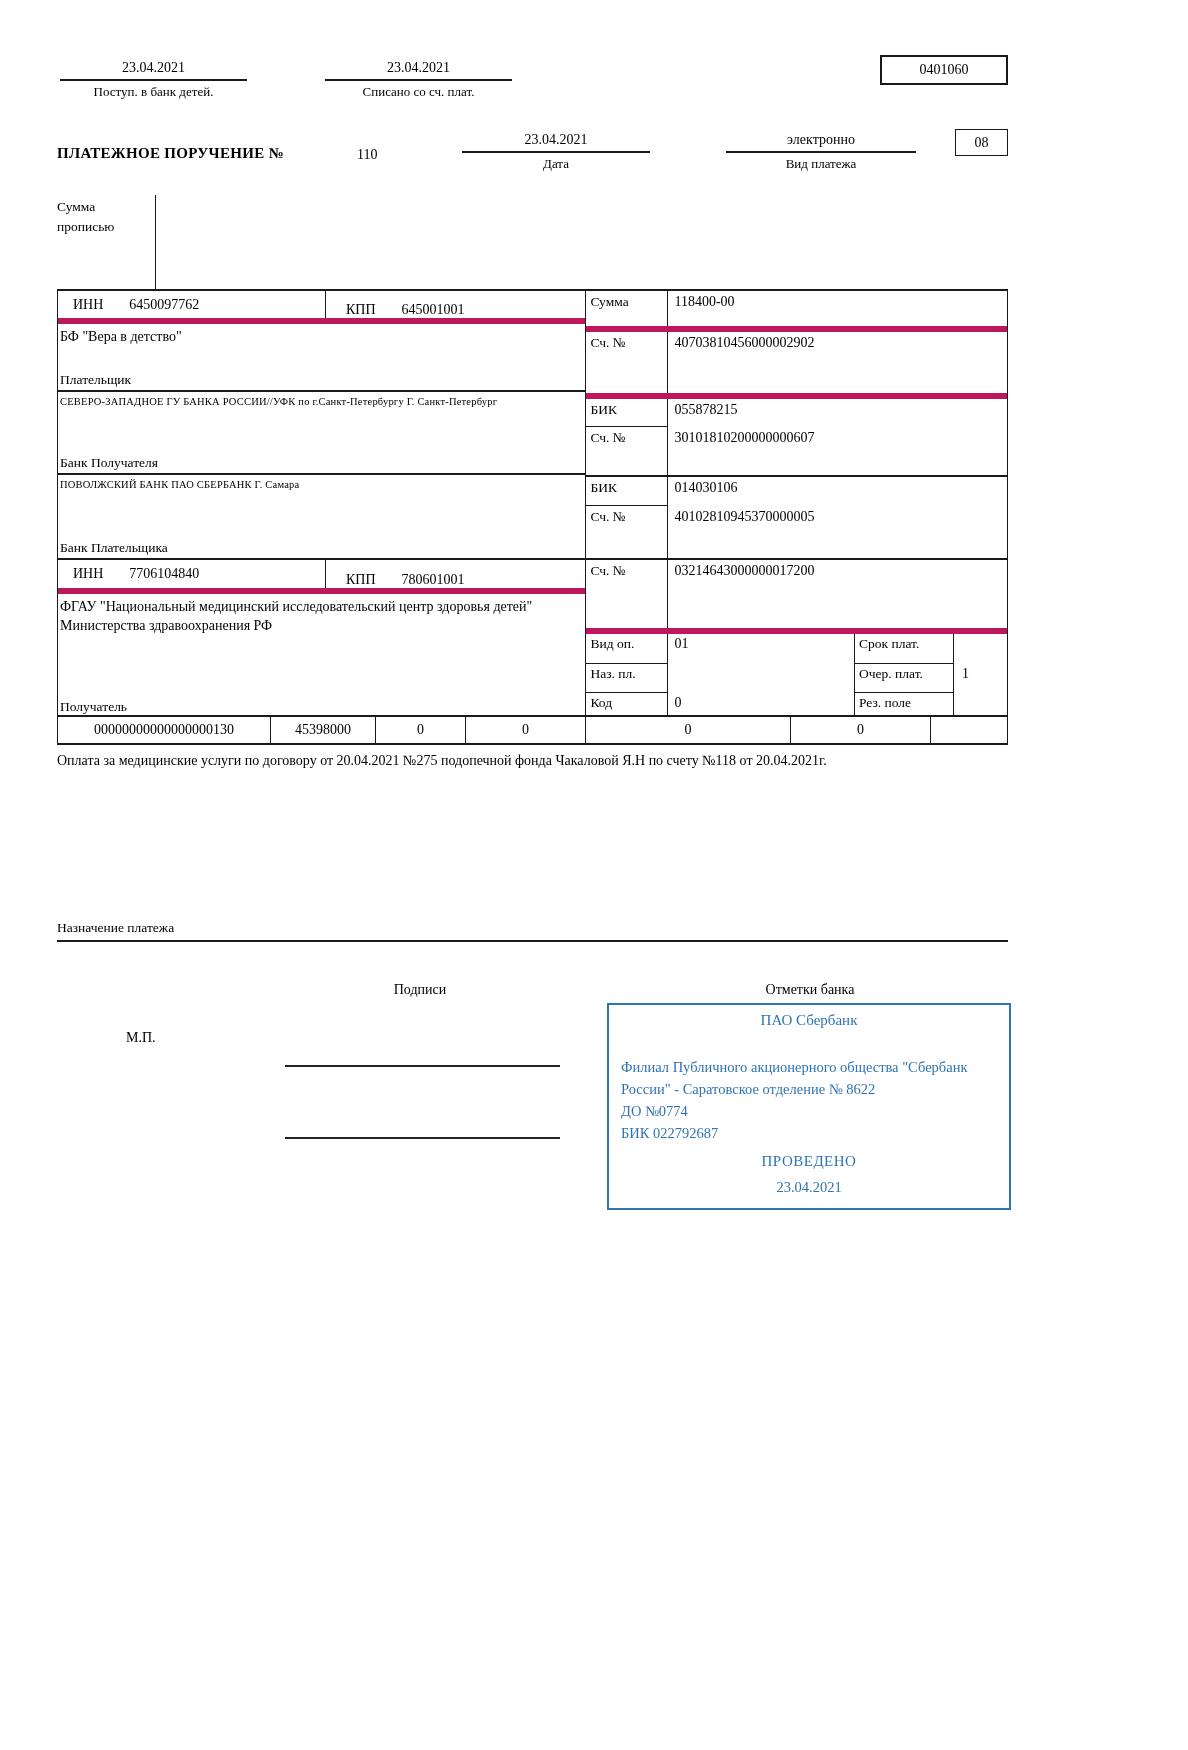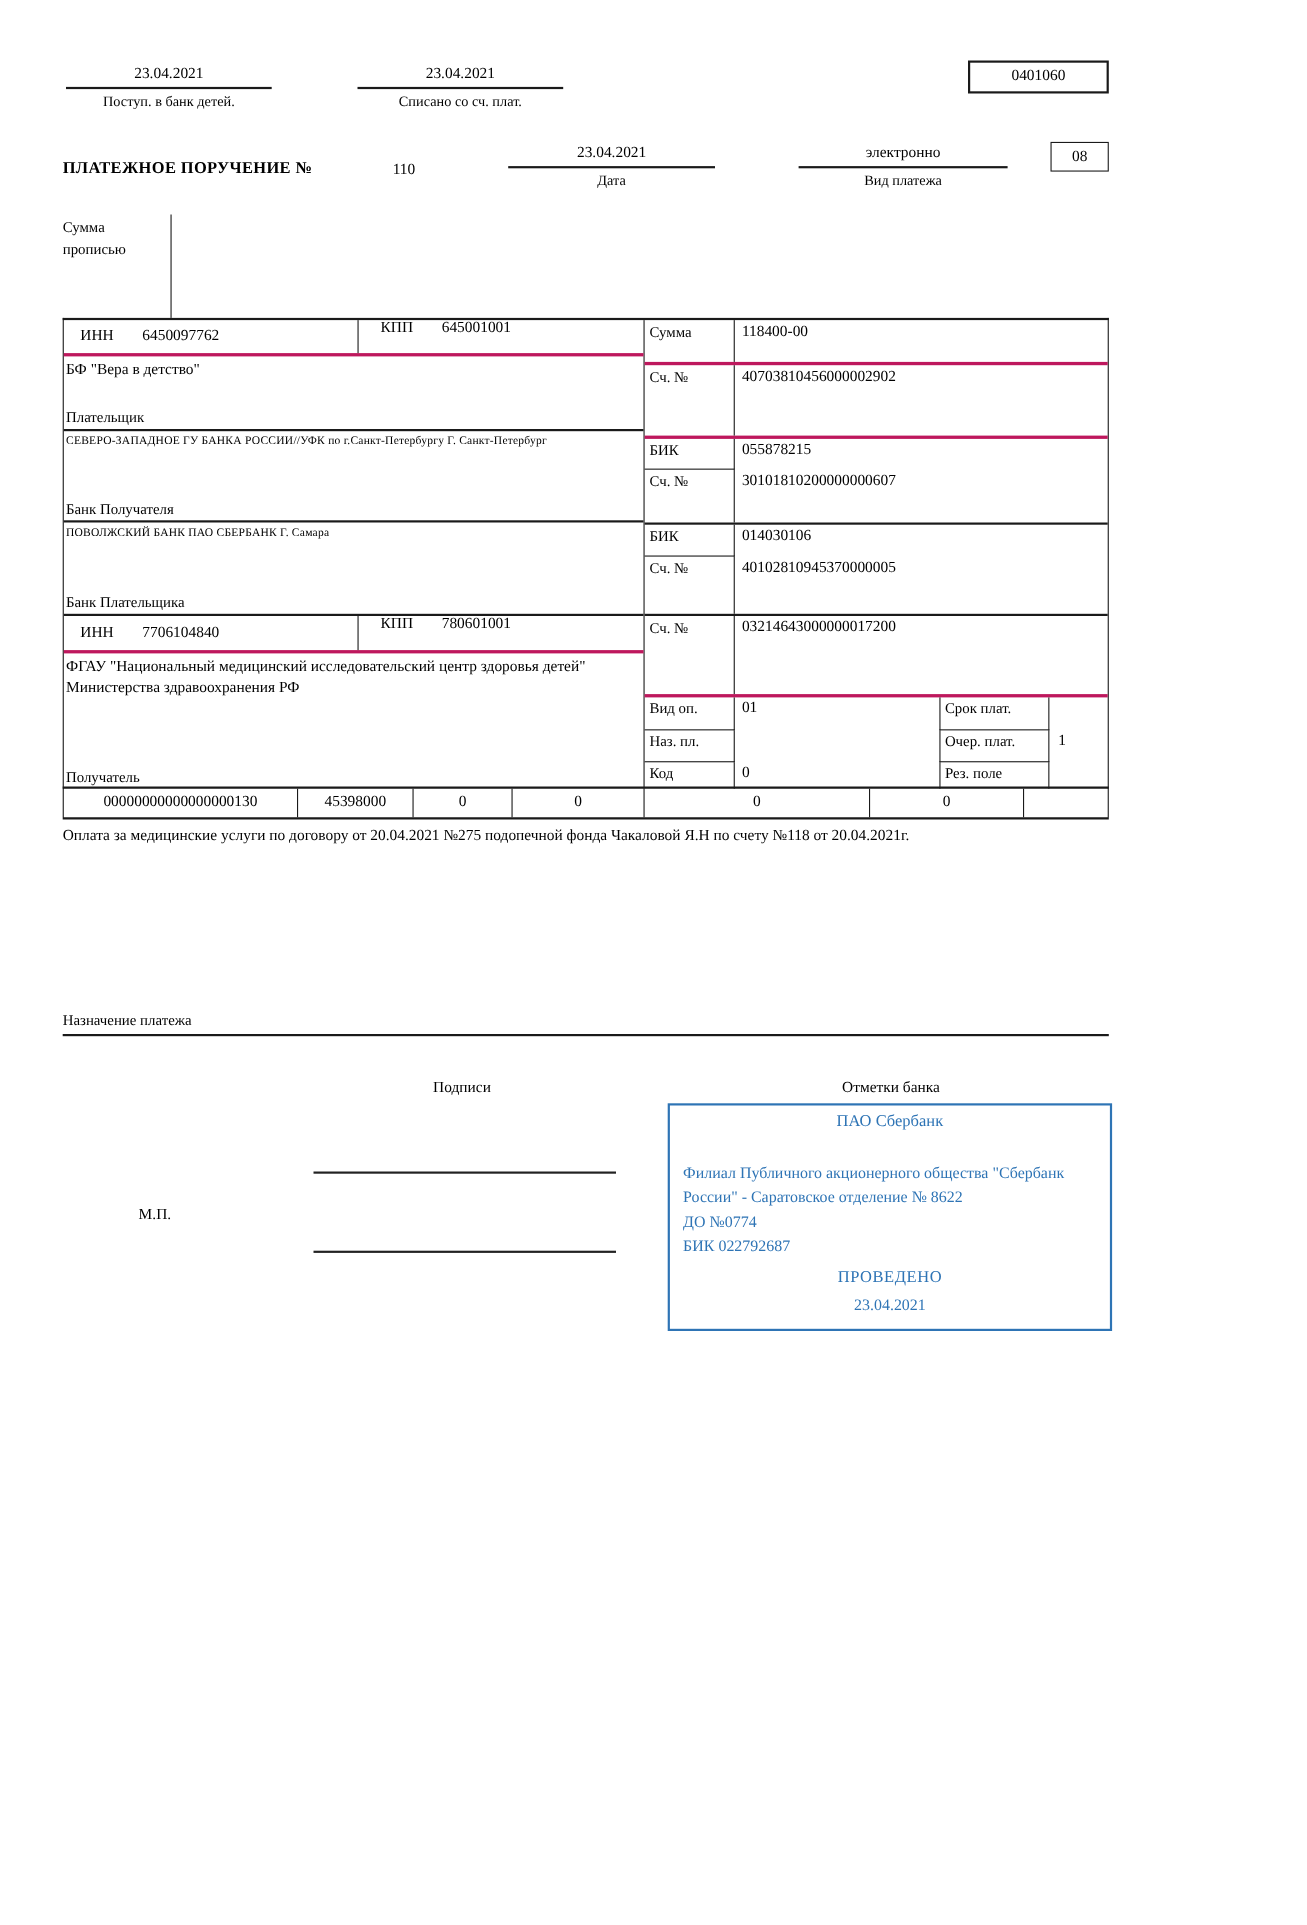--- a/index.html
+++ b/index.html
@@ -22,26 +22,26 @@
   .words-label { font-size:13.5px; line-height:20px; width:88px; }
   .v-divider { border-left:1px solid #1a1a1a; }
 
   
   .main-table { display:flex; border-top:2px solid #1a1a1a; border-left:1px solid #1a1a1a;
                 border-right:1px solid #1a1a1a; width:951px; }
   .col-left  { width:528px; display:flex; flex-direction:column; }
   .col-right { width:422px; display:flex; flex-direction:column; border-left:1px solid #1a1a1a; }
 
   .lrow { position:relative; width:100%; }
-  .bb1 { border-bottom:3px solid #be185d; }
+  .bb1 { border-bottom:6px solid #be185d; }
   .bb2 { border-bottom:2px solid #1a1a1a; }
 
   .inn-row { display:flex; font-size:14px; }
   .inn-cell { width:267px; display:flex; align-items:center; padding-left:15px; }
-  .kpp-cell { flex:1; display:flex; align-items:flex-start; border-left:1px solid #1a1a1a; padding-left:20px; }
+  .kpp-cell { flex:1; display:flex; align-items:flex-end; border-left:1px solid #1a1a1a; padding-left:20px; }
   .inn-cell .val, .kpp-cell .val { margin-left:26px; }
 
   .party-name { font-size:14px; padding:3px 10px 0 2px; line-height:19px; }
   .bank-name  { font-size:10.5px; padding:4px 6px 0 2px; letter-spacing:.2px; }
   .sec-label  { position:absolute; left:2px; bottom:2px; font-size:13.5px; }
 
   .rrow { display:flex; width:100%; position:relative; }
   .rlabel { width:82px; border-right:1px solid #1a1a1a; font-size:13.5px; padding:3px 0 0 4px; }
   .rvalue { flex:1; font-size:14px; padding:3px 0 0 6px; }
 
@@ -226,21 +226,21 @@
   </div>
 
   <div class="abs purpose-text" style="left:57px; top:753px; width:920px;">Оплата за медицинские услуги по договору от 20.04.2021 №275 подопечной фонда Чакаловой Я.Н по счету №118 от 20.04.2021г.</div>
   <div class="abs purpose-label-block" style="left:57px; top:920px; width:951px;">
     <div class="plabel">Назначение платежа</div>
   </div>
 
   <div class="abs footer-h" style="left:270px; top:982px; width:300px;">Подписи</div>
   <div class="abs footer-h" style="left:660px; top:982px; width:300px;">Отметки банка</div>
 
-  <div class="abs mp-label" style="left:126px; top:1097px;font-family:Liberation Serif, serif;">М.П.</div>
+  <div class="abs mp-label" style="left:126px; top:1030px;font-family:Liberation Serif, serif;">М.П.</div>
   <div class="abs sig-line" style="left:285px; top:1065px; width:275px;"></div>
   <div class="abs sig-line" style="left:285px; top:1137px; width:275px;"></div>
 
   <div class="abs stamp" style="left:607px; top:1003px; width:404px; height:207px;">
     <div class="stamp-bank">ПАО Сбербанк</div>
     <div class="stamp-branch">Филиал Публичного акционерного общества "Сбербанк России" - Саратовское отделение № 8622</div>
     <div class="stamp-office">ДО №0774</div>
     <div class="stamp-bik">БИК 022792687</div>
     <div class="stamp-status">ПРОВЕДЕНО</div>
     <div class="stamp-date">23.04.2021</div>

